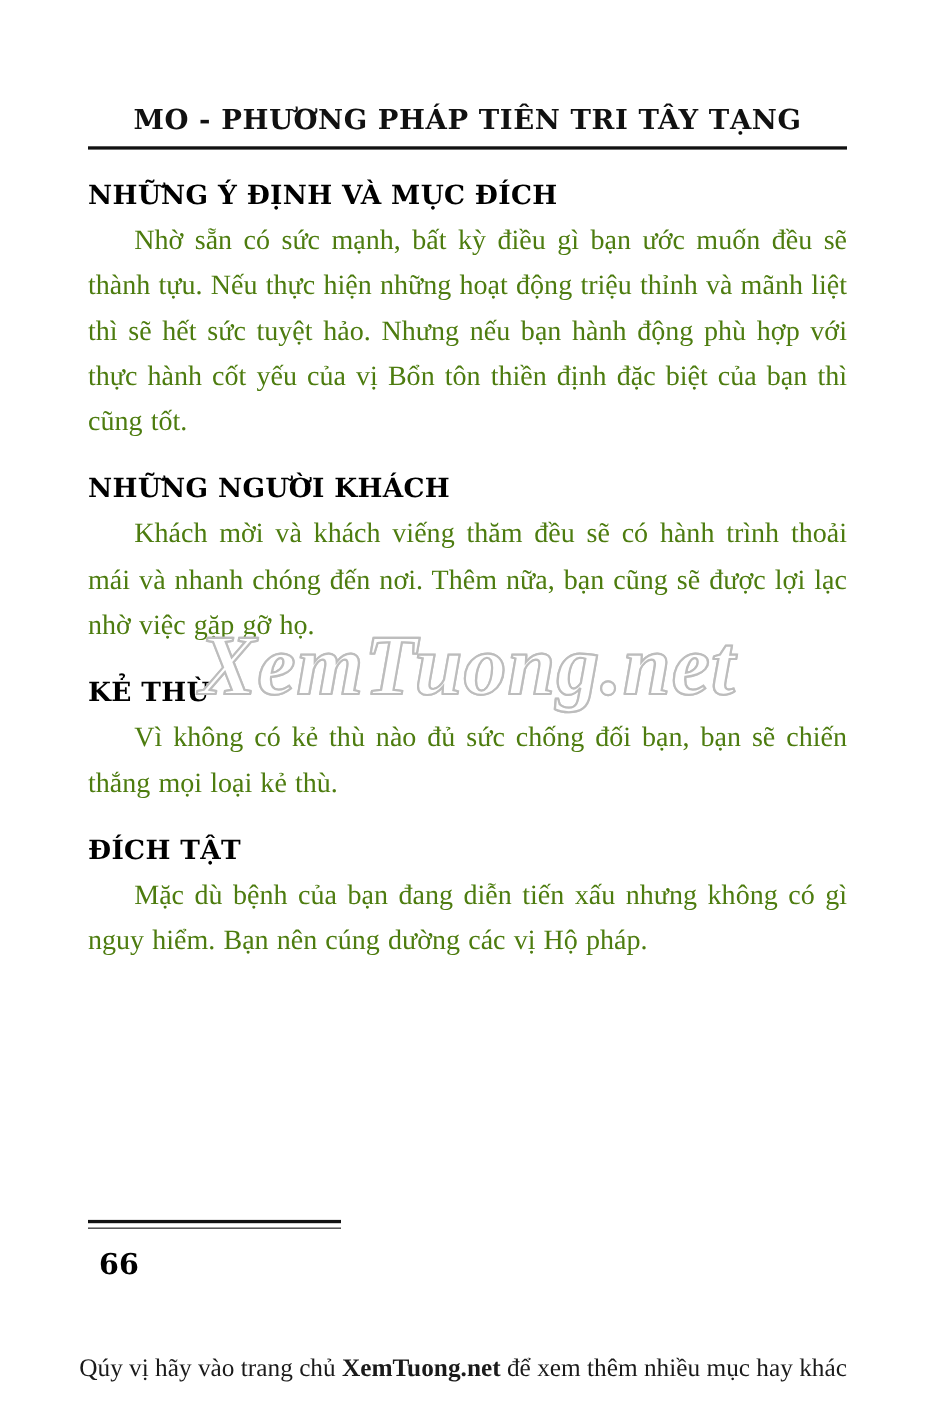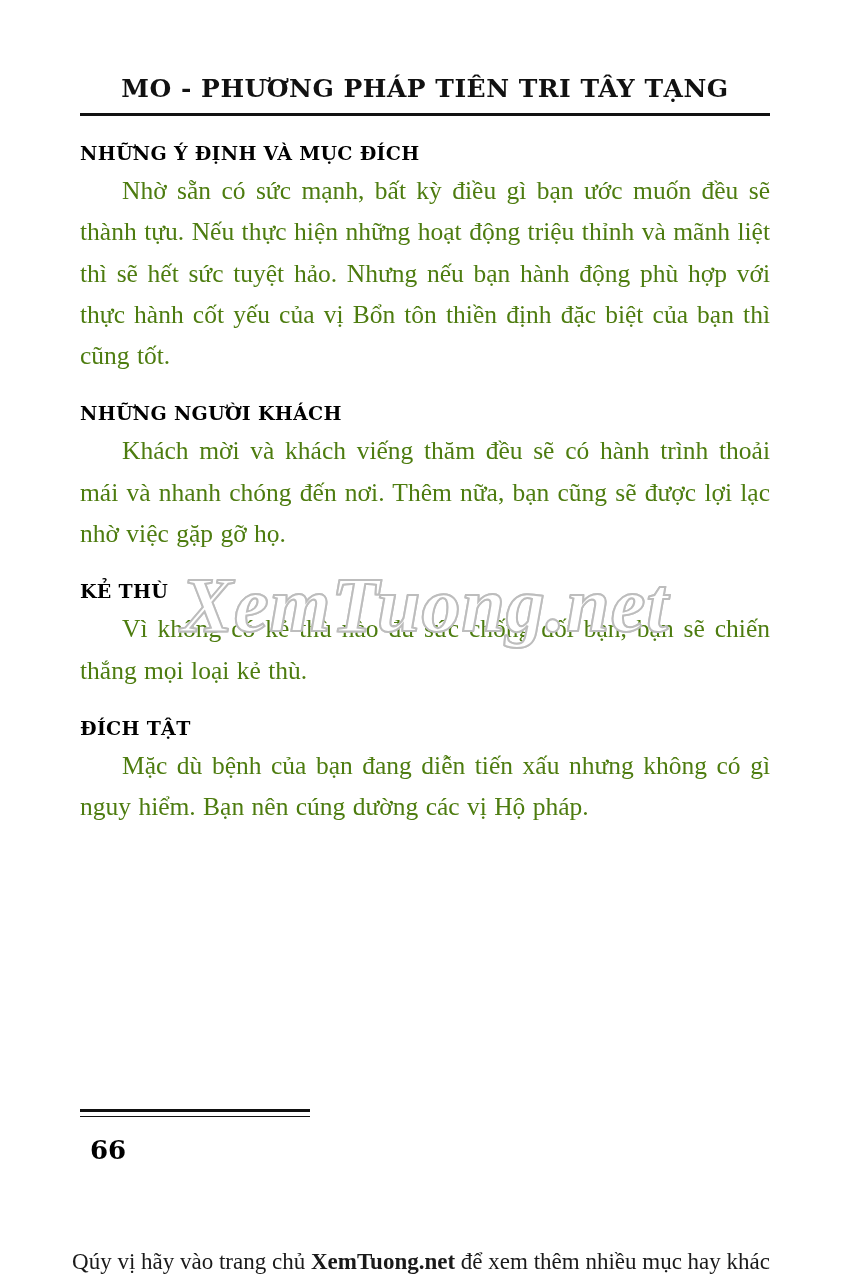--- a/index.html
+++ b/index.html
@@ -45,21 +45,21 @@
     pointer-events: none;
     z-index: 5;
     white-space: nowrap;
   }
 
   
   .content {
     position: relative;
     z-index: 2;
     margin: 0 auto;
-    padding-top: 74px;
+    padding-top: 94px;
     width: 690px;
   }
 
   .running-head {
     font-family: "DejaVu Serif", serif;
     font-weight: bold;
     font-size: 25px;
     letter-spacing: 0.5px;
     text-align: center;
     color: #111;
@@ -68,21 +68,21 @@
 
   .head-rule {
     border: 0;
     border-top: 3px solid #111;
     margin: 4px 0 26px 0;
     width: 100%;
   }
 
   h2.section-title {
     font-family: "DejaVu Serif", serif;
-    font-size: 19px;
+    font-size: 24px;
     font-weight: bold;
     margin: 0 0 6px 0;
     letter-spacing: 0.3px;
     color: #000;
   }
 
   p.body-text {
     font-family: "Liberation Serif", serif;
     font-size: 25.5px;
     line-height: 1.62;
@@ -130,20 +130,21 @@
 
   .promo-bar {
     position: absolute;
     left: 0;
     bottom: 0;
     width: 842px;
     text-align: center;
     font-family: "Liberation Serif", serif;
     font-size: 23px;
     color: #1a1a1a;
+    padding-bottom: 18px;
     z-index: 3;
   }
   .promo-bar .brand {
     font-weight: bold;
   }
 </style>
 </head>
 <body>
 
 <div class="page">

